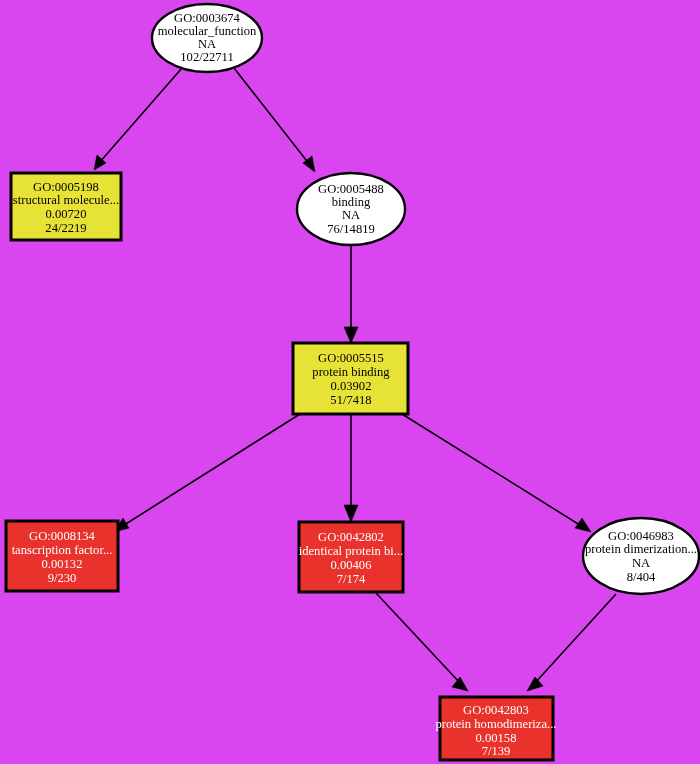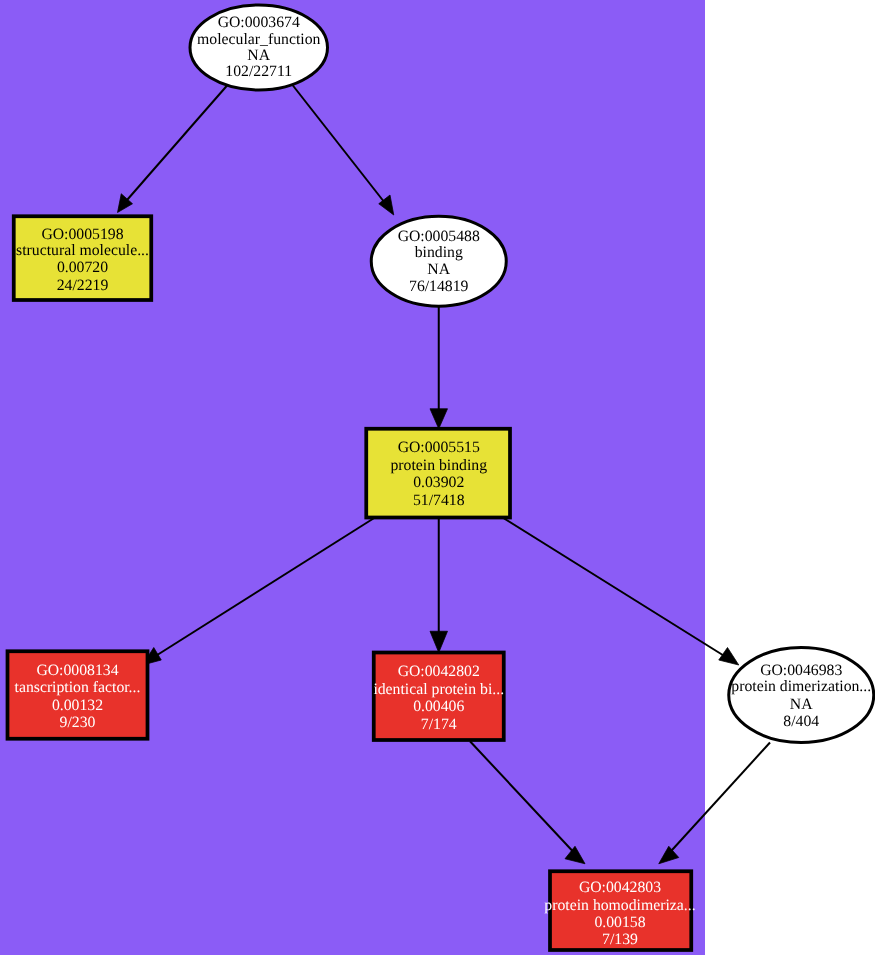--- a/index.html
+++ b/index.html
@@ -9,23 +9,23 @@
     background: #ffffff;
   }
   body {
     width: 700px;
     height: 764px;
     overflow: hidden;
     font-family: "Liberation Serif", "DejaVu Serif", serif;
   }
   #graph-root {
     position: relative;
-    width: 564px;
+    width: 700px;
     height: 764px;
-    background: #8b5cf6;
+    background: #d946ef;
   }
   svg#go-dag {
     display: block;
     width: 700px;
     height: 764px;
   }
   .edge-line {
     stroke: #000000;
     stroke-width: 1.6;
     fill: none;

